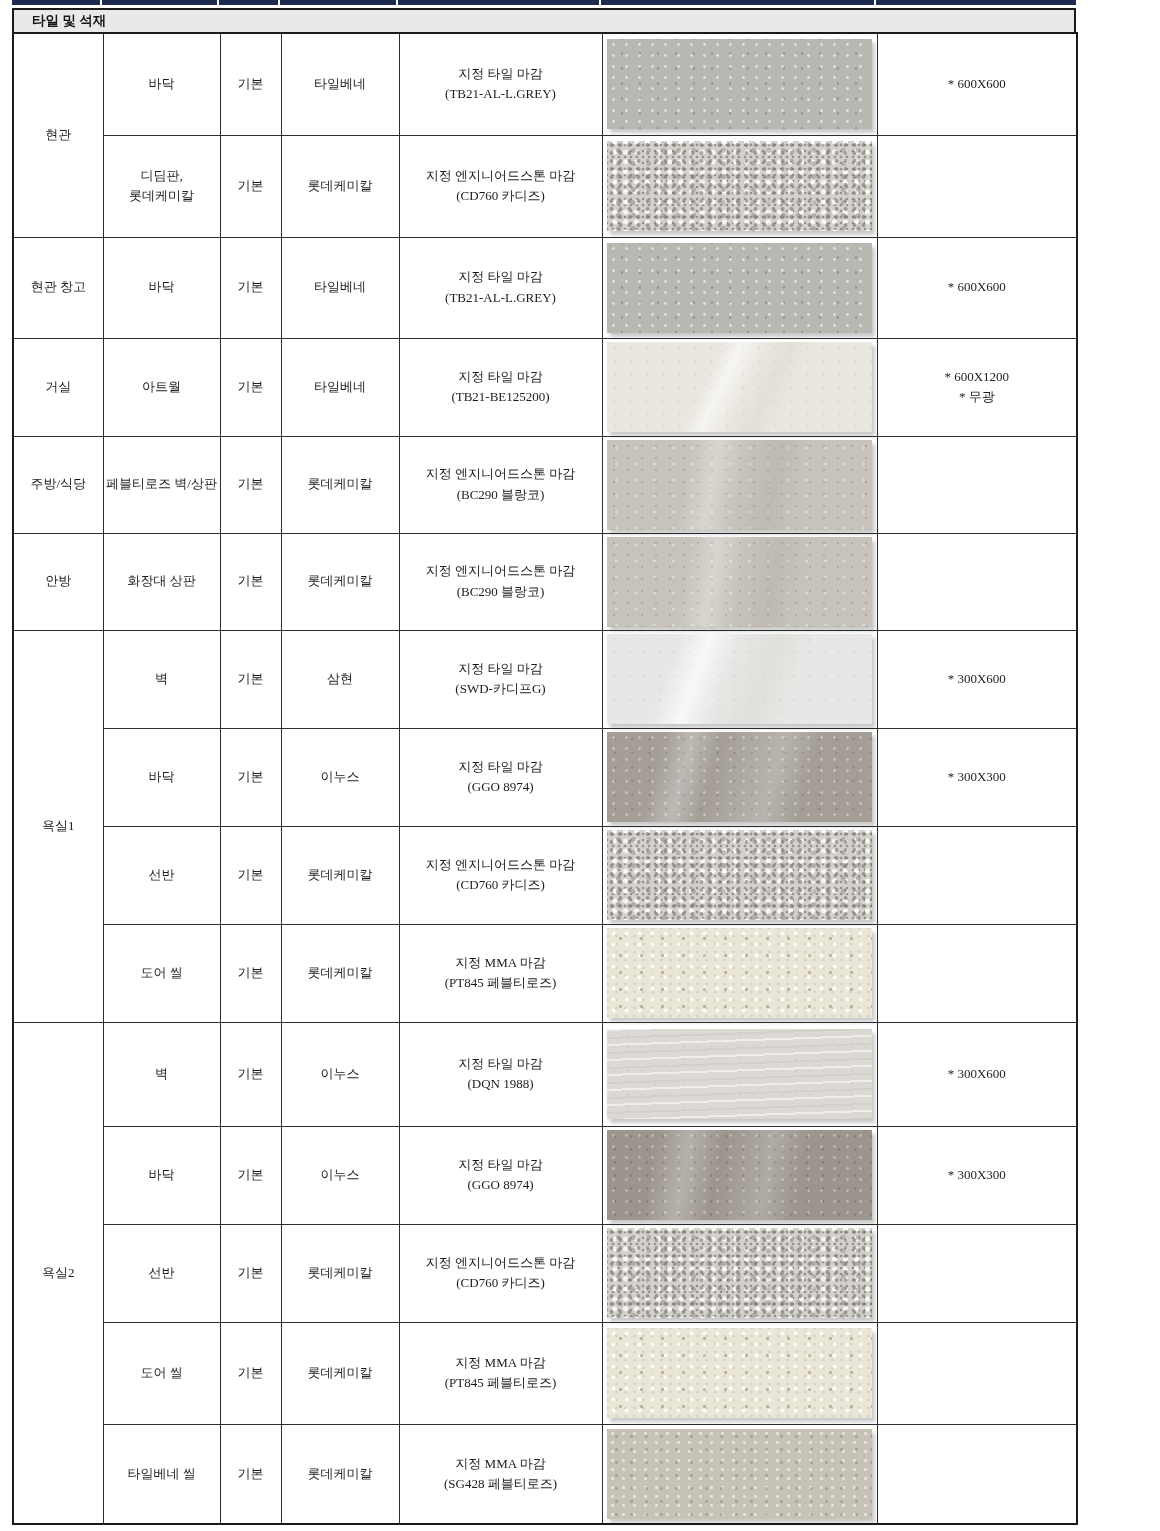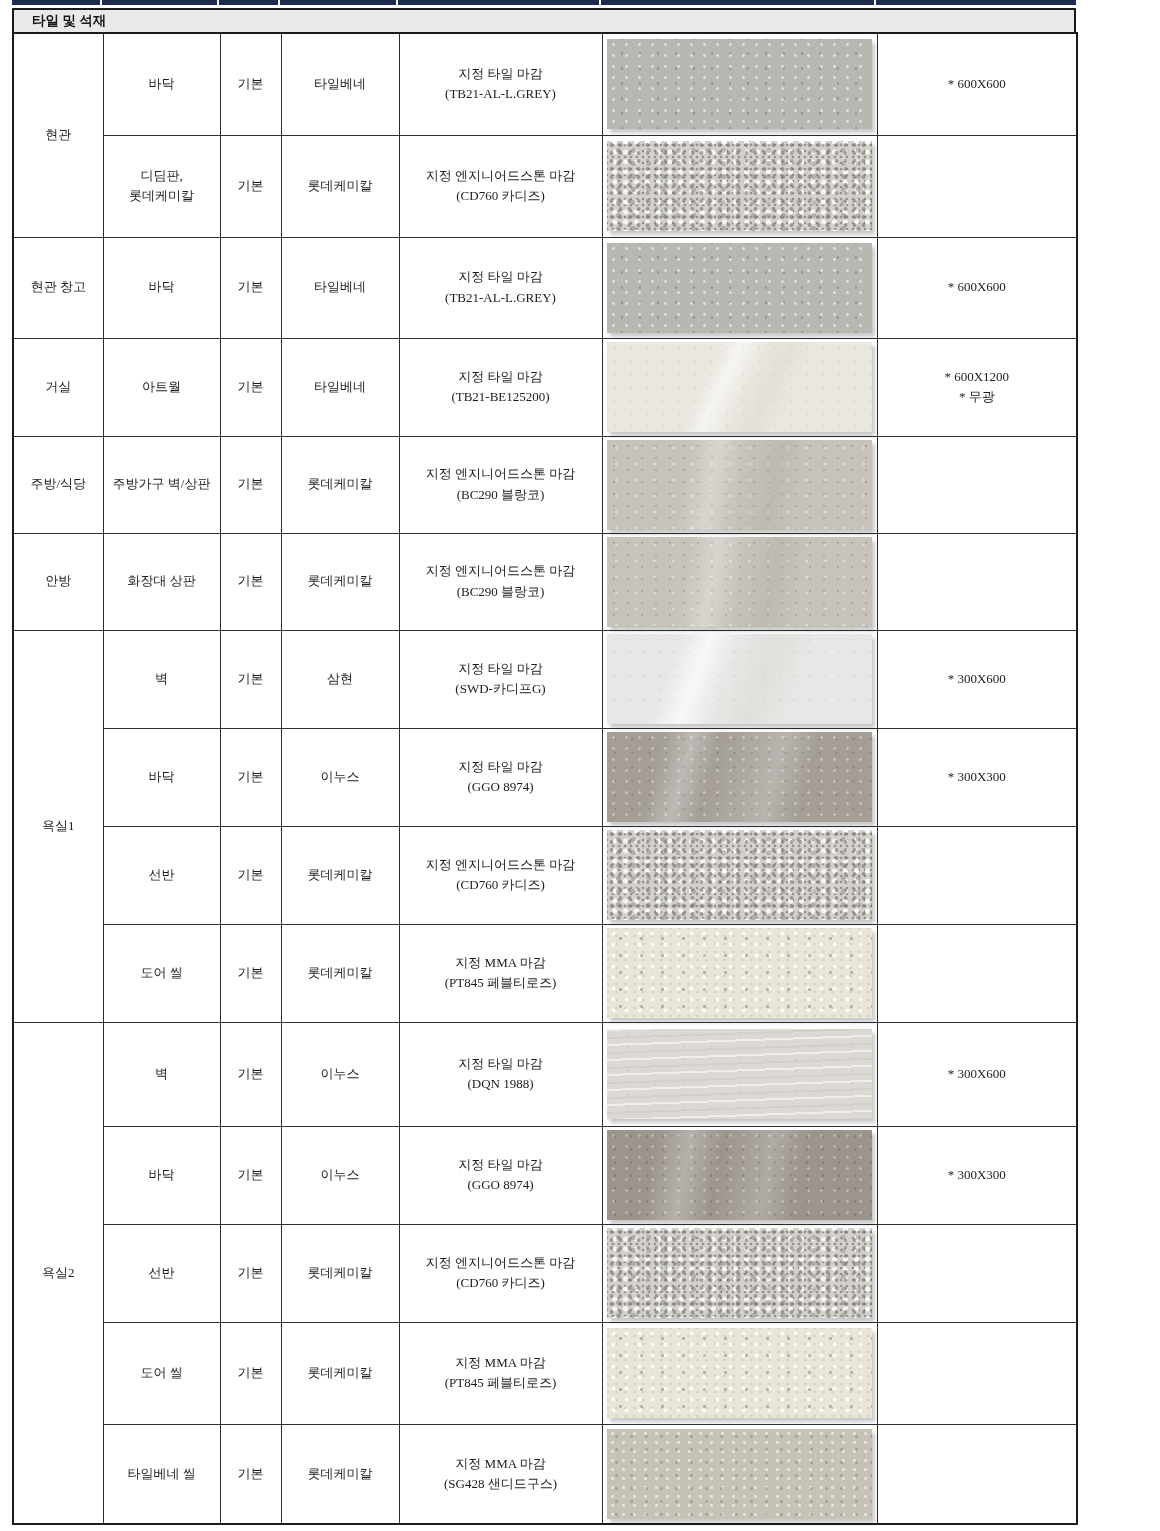--- a/index.html
+++ b/index.html
@@ -250,21 +250,21 @@
           </td>
         <td class="c-notes">
             <span>* 600X1200</span>
             <span>* 무광</span>
           </td>
       </tr>
 
       <tr style="height:97px">
         <td class="c-room"><span>주방/식당</span></td>
         <td class="c-part">
-            <span>주방가구 벽/상판</span>
+            <span>페블티로즈 벽/상판</span>
           </td>
         <td class="c-grade"><span>기본</span></td>
         <td class="c-brand"><span>롯데케미칼</span></td>
         <td class="c-spec">
             <span>지정 엔지니어드스톤 마감</span>
             <span>(BC290 블랑코)</span>
           </td>
         <td class="c-swatch">
             <div class="sw-wrap" data-texture="greige-stone">
               <div class="sw"></div>
@@ -447,21 +447,21 @@
       </tr>
 
       <tr style="height:100px">
         <td class="c-part">
             <span>타일베네 씰</span>
           </td>
         <td class="c-grade"><span>기본</span></td>
         <td class="c-brand"><span>롯데케미칼</span></td>
         <td class="c-spec">
             <span>지정 MMA 마감</span>
-            <span>(SG428 샌디드구스)</span>
+            <span>(SG428 페블티로즈)</span>
           </td>
         <td class="c-swatch">
             <div class="sw-wrap" data-texture="greige-speckle">
               <div class="sw"></div>
             </div>
           </td>
         <td class="c-notes"></td>
       </tr>
 
     </tbody>

